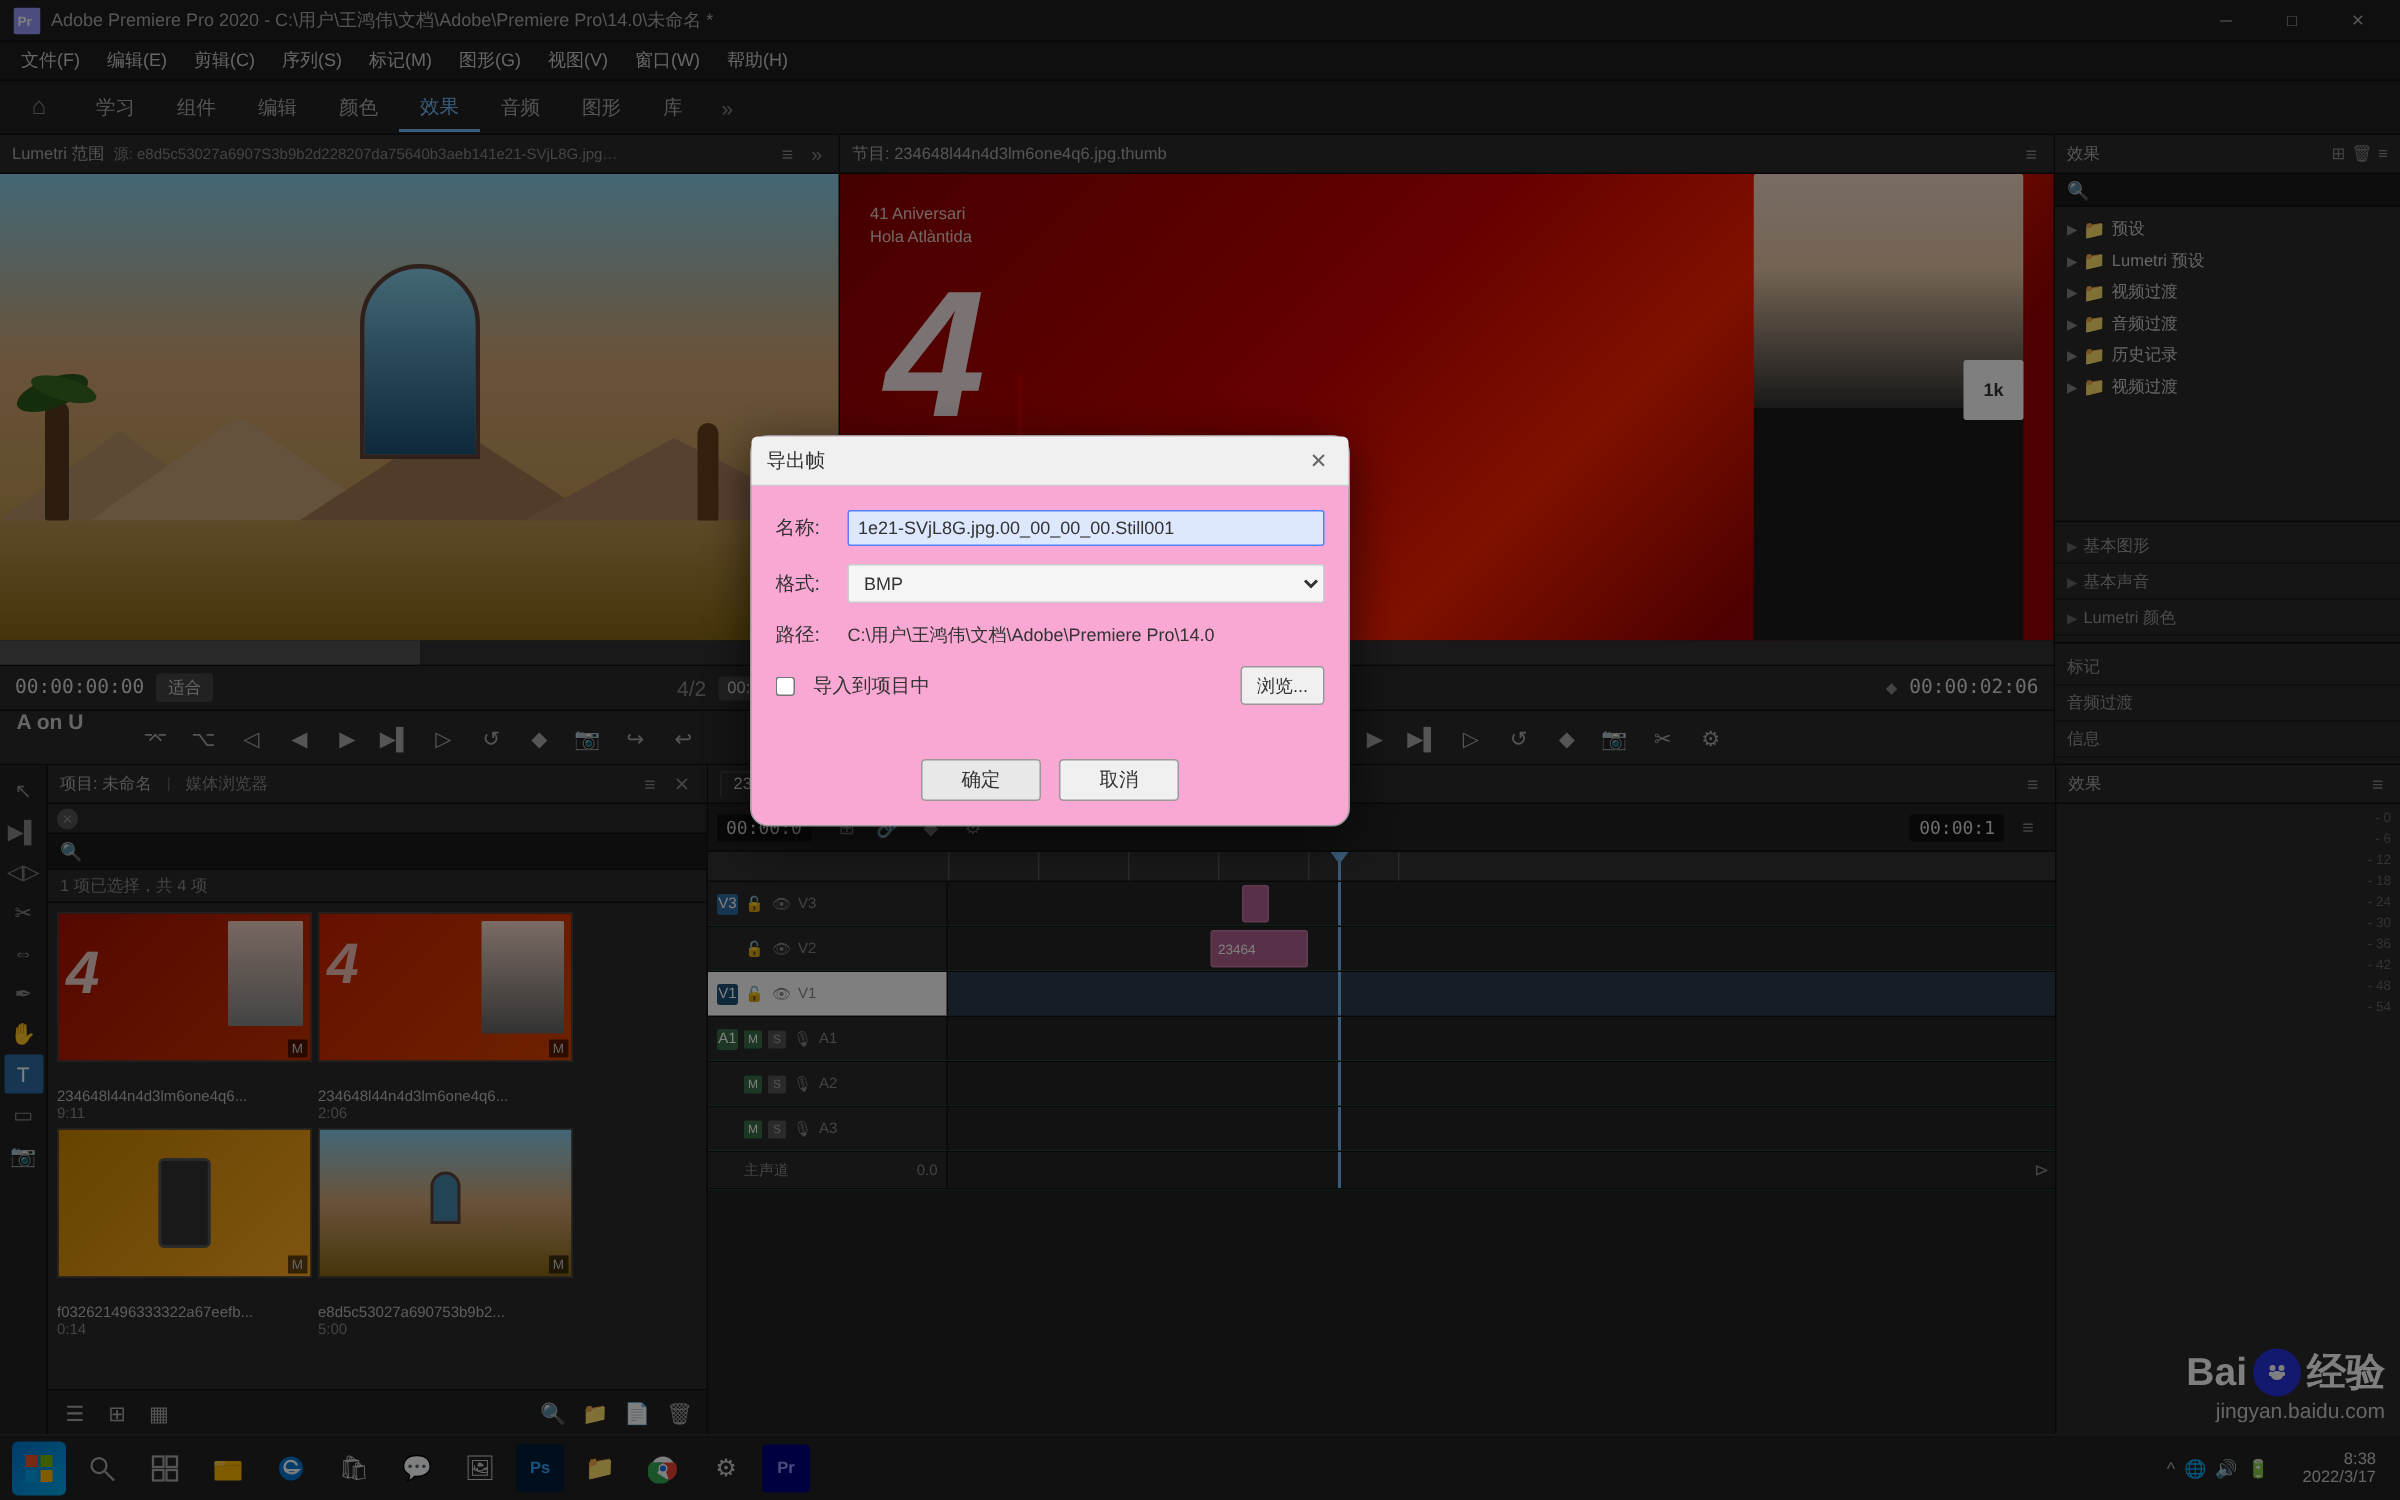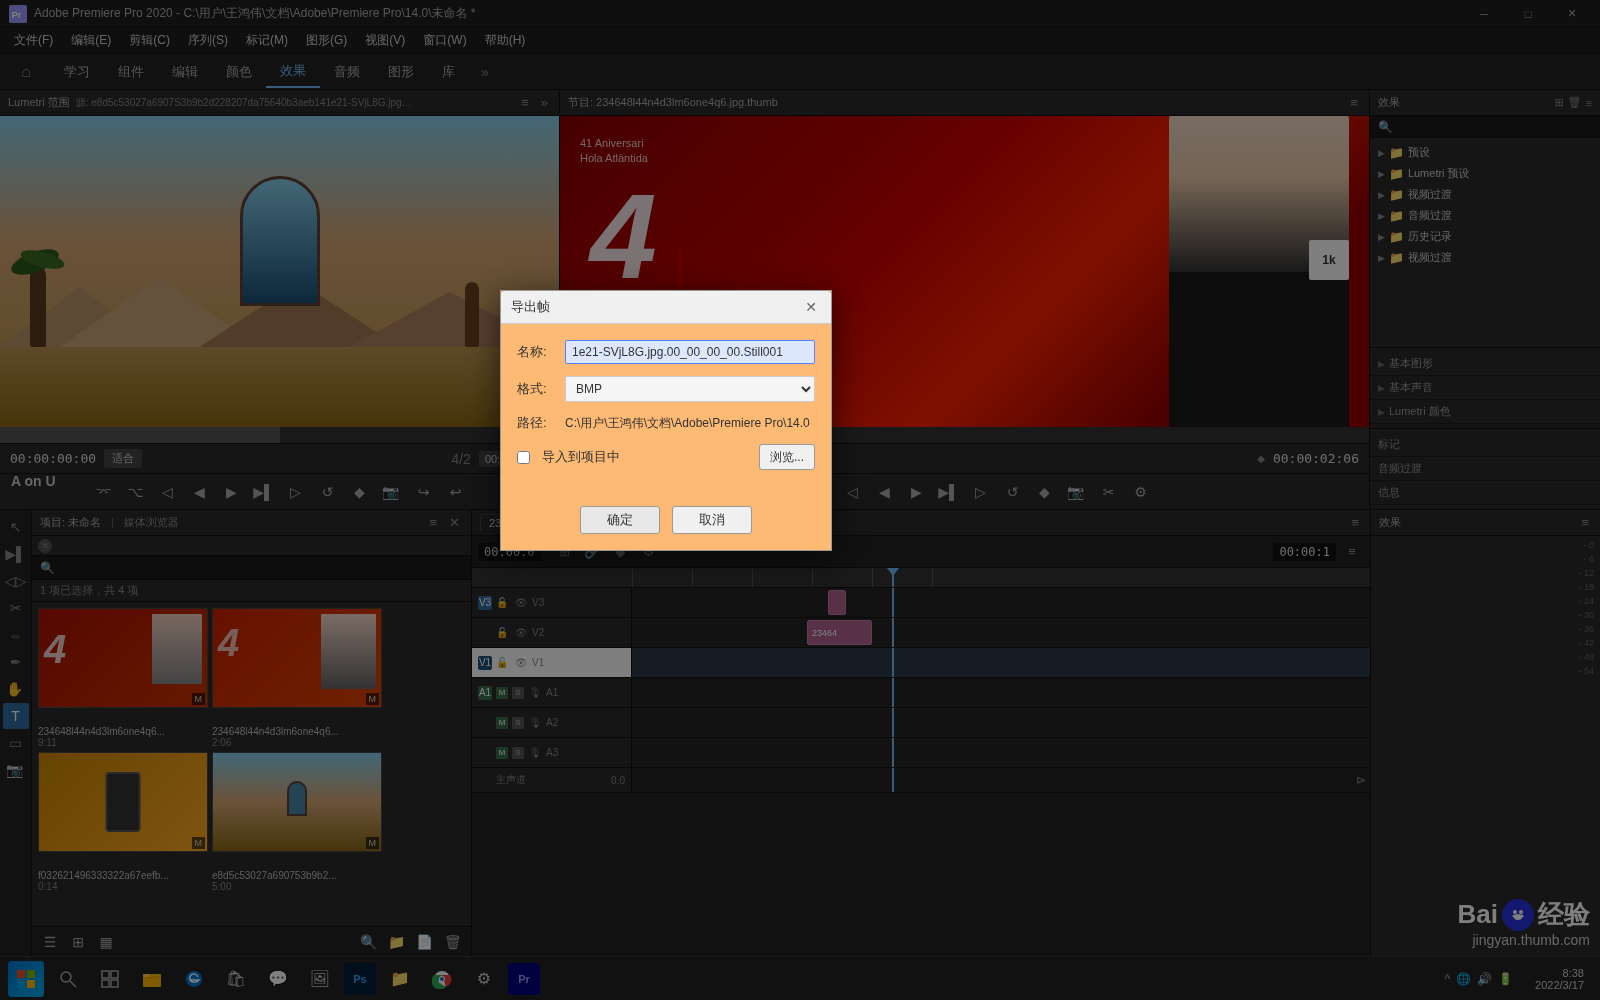--- a/index.html
+++ b/index.html
@@ -606,24 +606,24 @@
       position: fixed;
       top: 0; left: 0;
       width: 100%; height: 100%;
       background: rgba(0,0,0,0.5);
       display: flex;
       align-items: center;
       justify-content: center;
       z-index: 1000;
     }
     .modal-dialog {
-      background: #fdba74;
+      background: #f9a8d4;
       border: 1px solid #999;
-      border-radius: 0;
-      width: 332px;
+      border-radius: 12px;
+      width: 400px;
       box-shadow: 0 8px 32px rgba(0,0,0,0.6);
       position: absolute;
       top: 290px;
       left: 500px;
     }
     .modal-titlebar {
       background: #f0f0f0;
       border-bottom: 1px solid #ccc;
       padding: 6px 10px;
       display: flex;
@@ -1440,21 +1440,21 @@
         <circle cx="11" cy="11" r="10" fill="#2932e1"></circle>
         <circle cx="8" cy="8" r="2" fill="white"></circle>
         <circle cx="14" cy="8" r="2" fill="white"></circle>
         <ellipse cx="11" cy="13" rx="4" ry="3" fill="white"></ellipse>
         <circle cx="7" cy="12" r="1.5" fill="white"></circle>
         <circle cx="15" cy="12" r="1.5" fill="white"></circle>
       </svg>
     </div>
     <span class="baidu-text">经验</span>
   </div>
-  <div class="baidu-jingyan">jingyan.thumb.com</div>
+  <div class="baidu-jingyan">jingyan.baidu.com</div>
 </div>
 
 <svg style="position:fixed;top:0;left:0;width:100%;height:100%;pointer-events:none;z-index:998;">
 
   <defs>
     <marker id="arrowhead1" markerWidth="10" markerHeight="7" refX="10" refY="3.5" orient="auto">
       <polygon points="0 0, 10 3.5, 0 7" fill="#cc0000"></polygon>
     </marker>
   </defs>
   <line x1="680" y1="250" x2="680" y2="350" stroke="#cc0000" stroke-width="3" marker-end="url(#arrowhead1)"></line>

